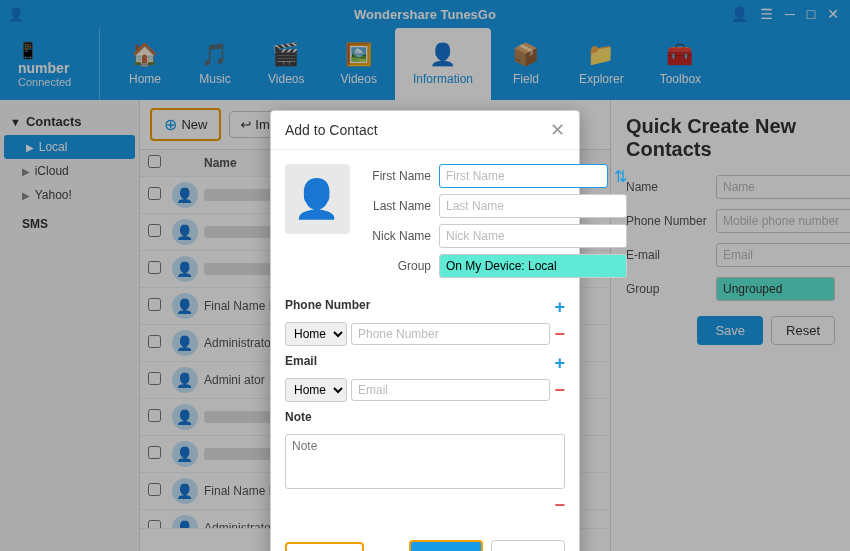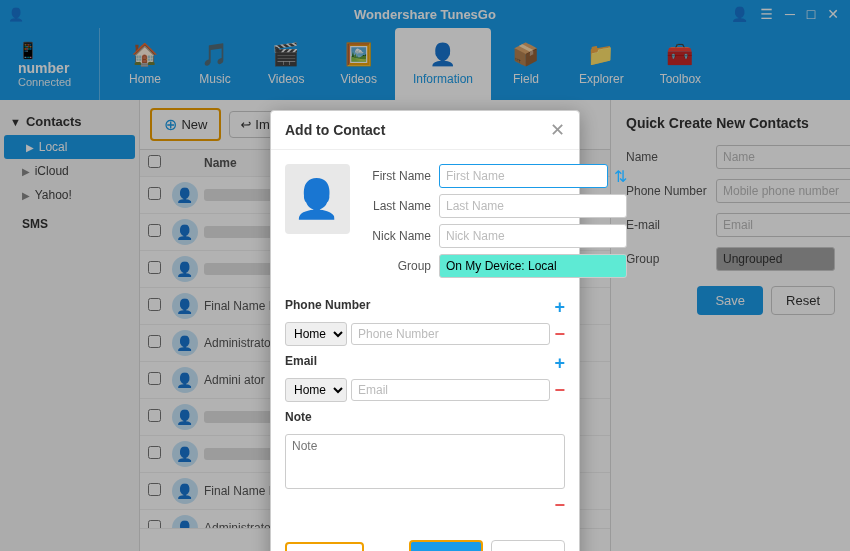--- a/index.html
+++ b/index.html
@@ -231,21 +231,21 @@
 
     
     .right-panel {
       width: 240px;
       background: #fff;
       border-left: 1px solid #ddd;
       padding: 15px;
       flex-shrink: 0;
     }
     .quick-create-title {
-      font-size: 14px;
+      font-size: 20px;
       font-weight: bold;
       color: #333;
       margin-bottom: 14px;
     }
     .form-row {
       display: flex;
       align-items: center;
       margin-bottom: 10px;
     }
     .form-label {
@@ -268,21 +268,21 @@
       position: relative;
     }
     .form-select {
       width: 100%;
       border: 1px solid #ccc;
       border-radius: 3px;
       padding: 4px 20px 4px 6px;
       font-size: 12px;
       color: #333;
       appearance: none;
-      background: #a3a3a3;
+      background: #5eead4;
     }
     .search-bar {
       border: 1px solid #ccc;
       border-radius: 4px;
       padding: 4px 8px;
       font-size: 12px;
       width: 100%;
       margin-bottom: 14px;
     }
     .right-buttons {
@@ -330,21 +330,21 @@
     }
     .modal-header {
       display: flex;
       align-items: center;
       justify-content: space-between;
       padding: 10px 14px;
       border-bottom: 1px solid #eee;
     }
     .modal-title {
       font-size: 14px;
-      font-weight: bold;
+      font-weight: normal;
       color: #333;
     }
     .modal-close {
       cursor: pointer;
       color: #999;
       font-size: 18px;
       line-height: 1;
     }
     .modal-body {
       padding: 14px;

